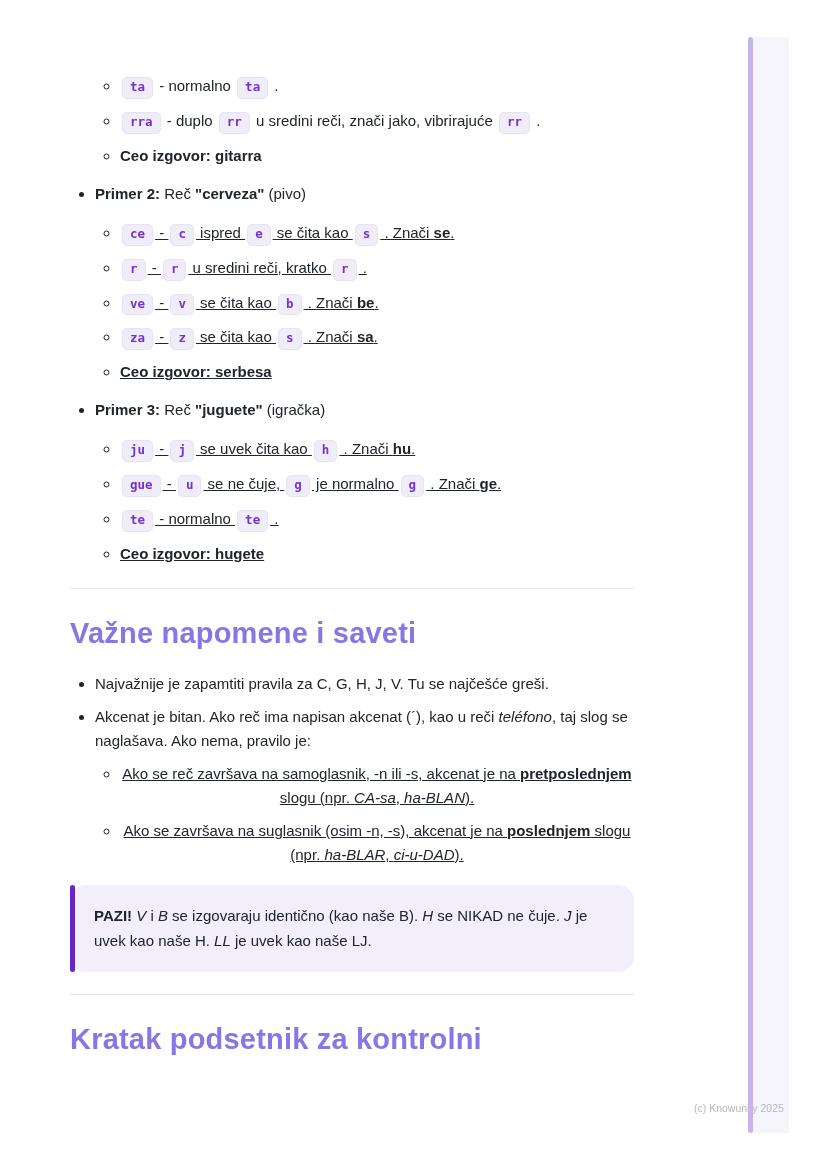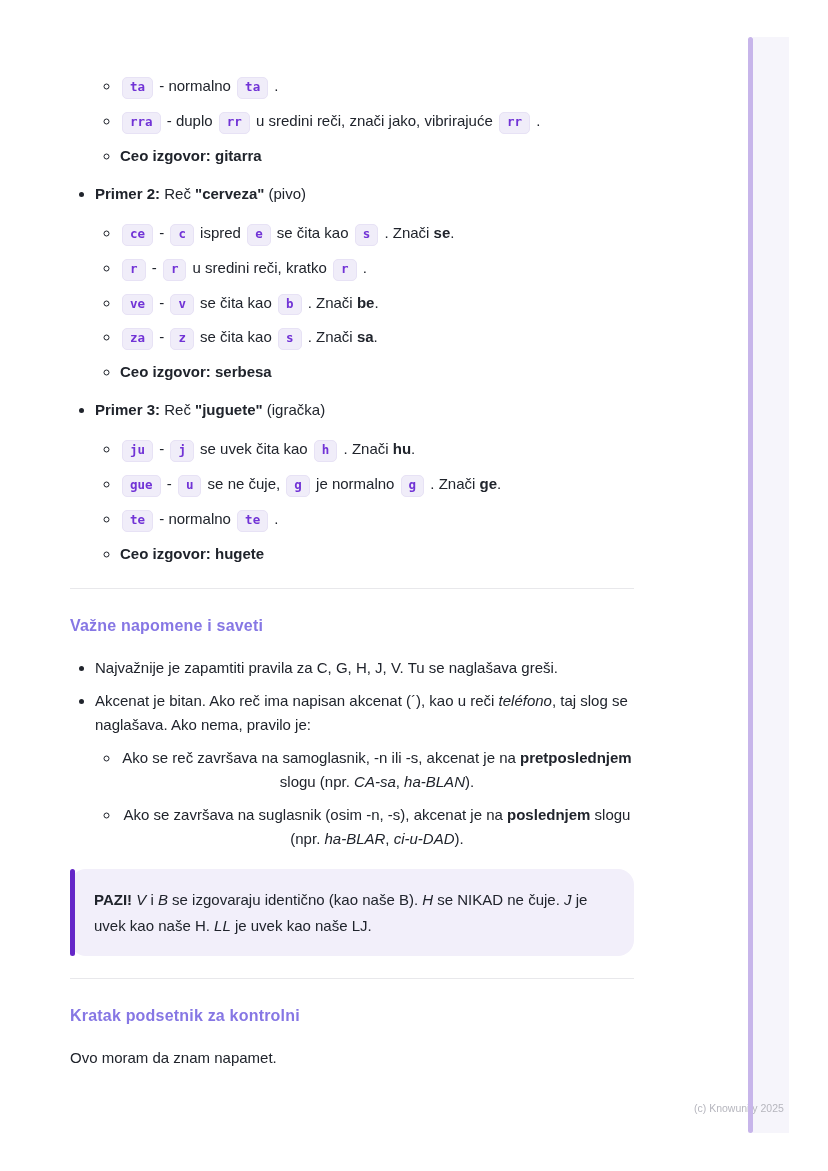--- a/index.html
+++ b/index.html
@@ -12,37 +12,37 @@
     position:absolute;left:70px;top:30px;width:564px;
     font-size:15px;line-height:1.6;z-index:1;
   }
   
   .doc ul{margin:0;padding-left:25px;list-style:disc;}
   .doc ul.circle{list-style:circle;}
   .doc ul.indent{padding-left:50px;margin-top:44px;}
   .doc li{margin:10px 0;}
   .doc ul.spaced > li{margin:14px 0 12px;}
   .doc ul.tight > li{margin:9px 0;}
-  .doc li > ul{margin-top:15px;}
+  .doc li > ul{margin-top:15px;text-decoration:underline;}
   .doc li > ul.tight{margin-top:2px;text-align:center;}
   .doc li::marker{color:#20242c;}
   strong{font-weight:bold;}
   em{font-style:italic;}
   
   .chip{
     font-family:"DejaVu Sans Mono", monospace;
     font-weight:bold;font-size:12.5px;line-height:1.35;
     color:#7133d6;background:#f0edf9;
     border:1px solid #e7e2f5;border-radius:5px;
     padding:1px 7px 2px;display:inline-block;margin:0 2px;
     vertical-align:baseline;
   }
   
   h2.section-heading{
-    color:#8677e4;font-size:16px;font-weight:bold;
+    color:#8677e4;font-size:29px;font-weight:bold;
     margin:27px 0 21px;letter-spacing:0.2px;line-height:1.2;
   }
   hr.divider{border:none;border-top:1px solid #e8e8eb;margin:22px 0 0;height:0;}
   p.para{margin:21px 0 0;}
   
   .callout{
     position:relative;margin-top:18px;background:#f2effa;
     border-radius:16px;padding:18px 24px;line-height:1.7;
   }
   .callout::before{
@@ -84,29 +84,28 @@
       <li><strong>Primer 3:</strong> Reč <strong>"juguete"</strong> (igračka)<ul class="circle">
           <li><code class="chip">ju</code> - <code class="chip">j</code> se uvek čita kao <code class="chip">h</code> . Znači <strong>hu</strong>.</li>
           <li><code class="chip">gue</code> - <code class="chip">u</code> se ne čuje, <code class="chip">g</code> je normalno <code class="chip">g</code> . Znači <strong>ge</strong>.</li>
           <li><code class="chip">te</code> - normalno <code class="chip">te</code> .</li>
           <li><strong>Ceo izgovor: hugete</strong></li>
         </ul></li>
     </ul>
     <hr class="divider">
     <h2 class="section-heading">Važne napomene i saveti</h2>
     <ul class=" tight">
-      <li>Najvažnije je zapamtiti pravila za C, G, H, J, V. Tu se naglašava greši.</li>
+      <li>Najvažnije je zapamtiti pravila za C, G, H, J, V. Tu se najčešće greši.</li>
       <li>Akcenat je bitan. Ako reč ima napisan akcenat (´), kao u reči <em>teléfono</em>, taj slog se naglašava. Ako nema, pravilo je:<ul class="circle tight">
           <li>Ako se reč završava na samoglasnik, -n ili -s, akcenat je na <strong>pretposlednjem</strong> slogu (npr. <em>CA-sa</em>, <em>ha-BLAN</em>).</li>
           <li>Ako se završava na suglasnik (osim -n, -s), akcenat je na <strong>poslednjem</strong> slogu (npr. <em>ha-BLAR</em>, <em>ci-u-DAD</em>).</li>
         </ul></li>
     </ul>
     <div class="callout">
       <p><strong>PAZI!</strong> <em>V</em> i <em>B</em> se izgovaraju identično (kao naše B). <em>H</em> se NIKAD ne čuje. <em>J</em> je uvek kao naše H. <em>LL</em> je uvek kao naše LJ.</p>
     </div>
     <hr class="divider">
     <h2 class="section-heading">Kratak podsetnik za kontrolni</h2>
-    <p class="para">Ovo moram da znam napamet.</p>
   </main>
 
 <div class="side-track"></div>
 <div class="side-thumb"></div>
 <div class="watermark">(c) Knowunity 2025</div>
 
 </body></html>

